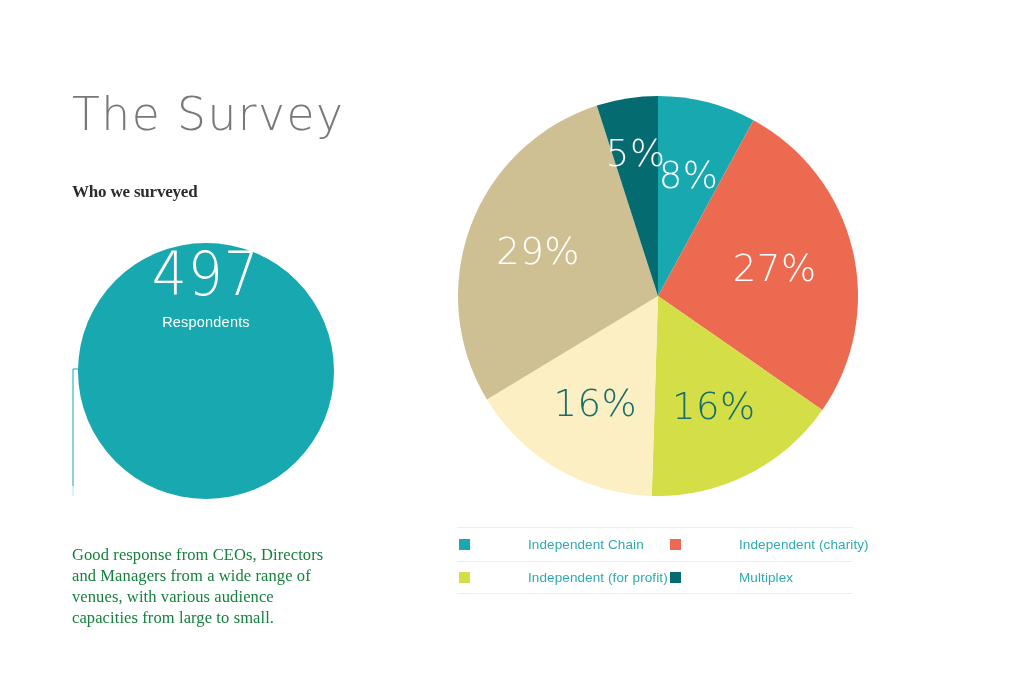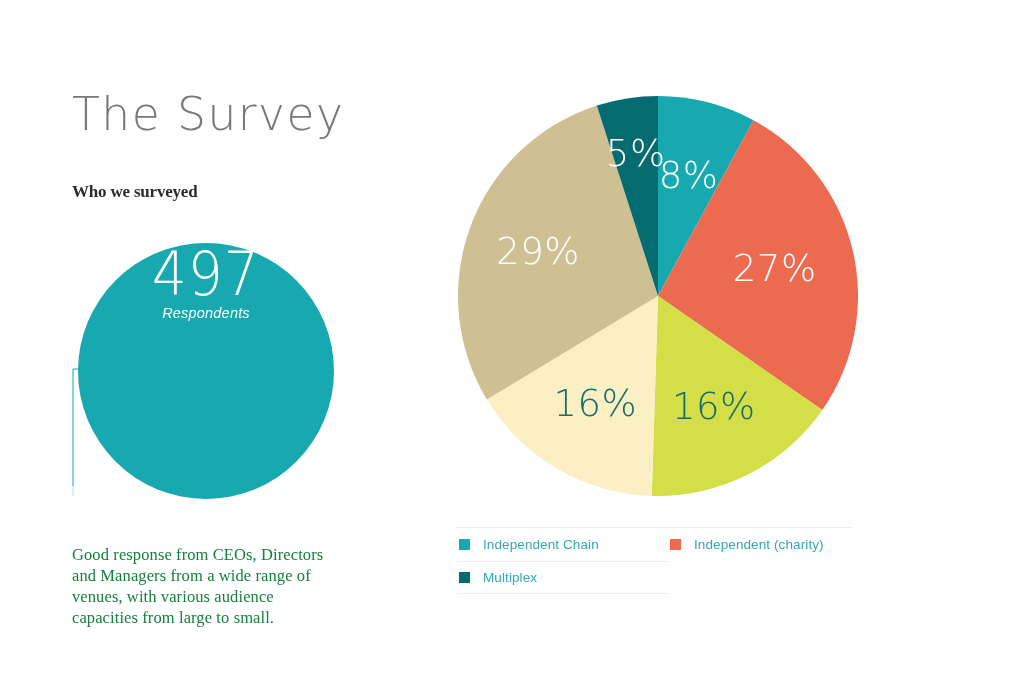--- a/index.html
+++ b/index.html
@@ -87,21 +87,21 @@
     line-height: 62px;
     letter-spacing: 1px;
     color: #ffffff;
     transform: scaleX(0.92);
   }
   .circle-label {
     font-family: "Liberation Sans", sans-serif;
     font-size: 14.5px;
     letter-spacing: 0.2px;
     color: #ffffff;
-    font-style: italic;
+    margin-top: 9px;
   }
 
   .body-copy {
     position: absolute;
     left: 72px;
     top: 527px;
     width: 270px;
     font-family: "Liberation Serif", "DejaVu Serif", serif;
     font-size: 16.5px;
     line-height: 21px;
@@ -137,20 +137,21 @@
     display: grid;
     grid-template-columns: 211px 185px;
   }
   .legend-item {
     display: flex;
     align-items: center;
     height: 33.5px;
     border-top: 1px solid #eceff0;
     padding-left: 2px;
     box-sizing: border-box;
+    gap: 45px;
   }
   .legend-item.last-row { border-bottom: 1px solid #eceff0; }
   .legend-swatch {
     width: 11px;
     height: 11px;
     flex: 0 0 11px;
     margin-right: 13px;
   }
   .legend-text {
     font-family: "Liberation Sans", sans-serif;
@@ -204,19 +205,23 @@
     <div class="legend-grid" id="legend-grid">
         <div class="legend-item">
           <span class="legend-swatch" style="background: rgb(23, 168, 176);"></span>
           <span class="legend-text">Independent Chain</span>
         </div>
         <div class="legend-item">
           <span class="legend-swatch" style="background: rgb(236, 106, 80);"></span>
           <span class="legend-text">Independent (charity)</span>
         </div>
         <div class="legend-item last-row">
+          <span class="legend-swatch" style="background: rgb(212, 222, 70);"></span>
+          <span class="legend-text">Independent (for profit)</span>
+        </div>
+        <div class="legend-item last-row">
           <span class="legend-swatch" style="background: rgb(4, 107, 112);"></span>
           <span class="legend-text">Multiplex</span>
         </div>
       </div>
   </div>
 
 </div>
 
 </body></html>

